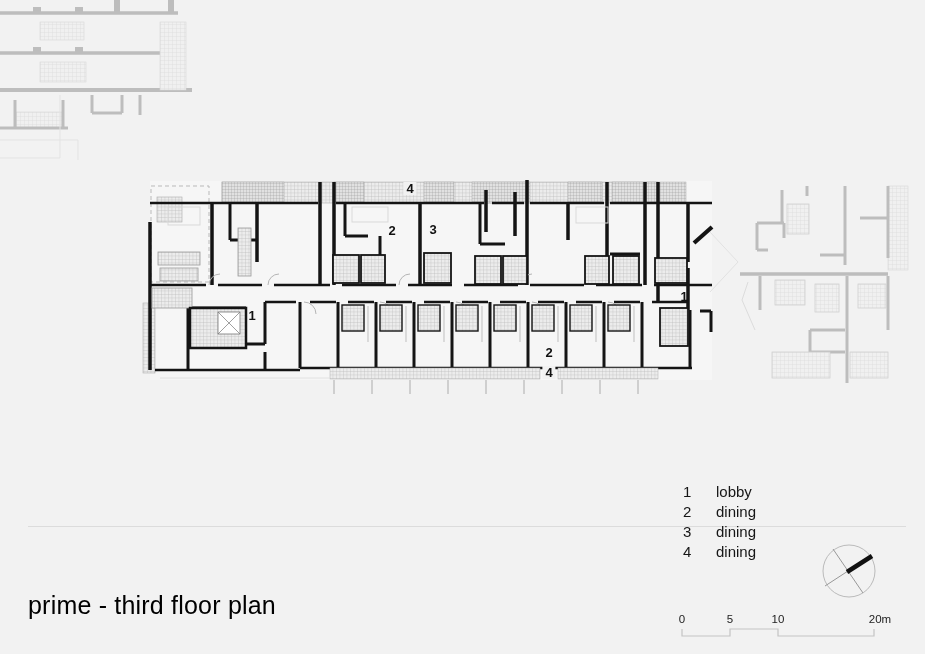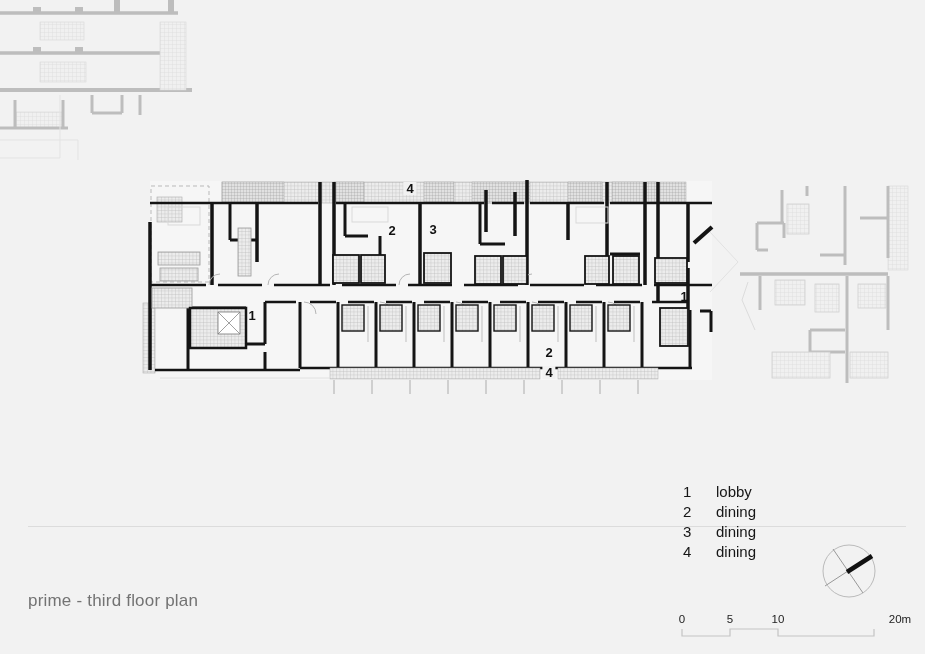--- a/index.html
+++ b/index.html
@@ -26,21 +26,21 @@
   .legend-row{display:flex;align-items:baseline;height:20px;line-height:20px;}
   .legend-num{width:12px;text-align:left;}
   .legend-label{margin-left:21px;}
   .legend-row.first .legend-label{}
   .divider{
     position:absolute;left:28px;top:526px;
     width:878px;height:1px;background:#dcdcdc;
   }
   .title{
     position:absolute;left:28px;top:591px;
-    font-size:17px;color:#737373;letter-spacing:0.2px;
+    font-size:25px;color:#000000;letter-spacing:0.2px;
   }
   .scale-label{
     position:absolute;top:613px;
     font-size:11.5px;color:#222;
     transform:translateX(-50%);
     white-space:nowrap;
   }
 </style>
 </head>
 <body>
@@ -240,15 +240,15 @@
       <span class="legend-num">4</span>
       <span class="legend-label">dining</span>
     </div>
   </div>
 
   <div class="title">prime - third floor plan</div>
 
   <span class="scale-label" style="left:682px;">0</span>
   <span class="scale-label" style="left:730px;">5</span>
   <span class="scale-label" style="left:778px;text-align:center;">10</span>
-  <span class="scale-label" style="left:900px;">20m</span>
+  <span class="scale-label" style="left:880px;">20m</span>
 
 </div>
 
 </body></html>

